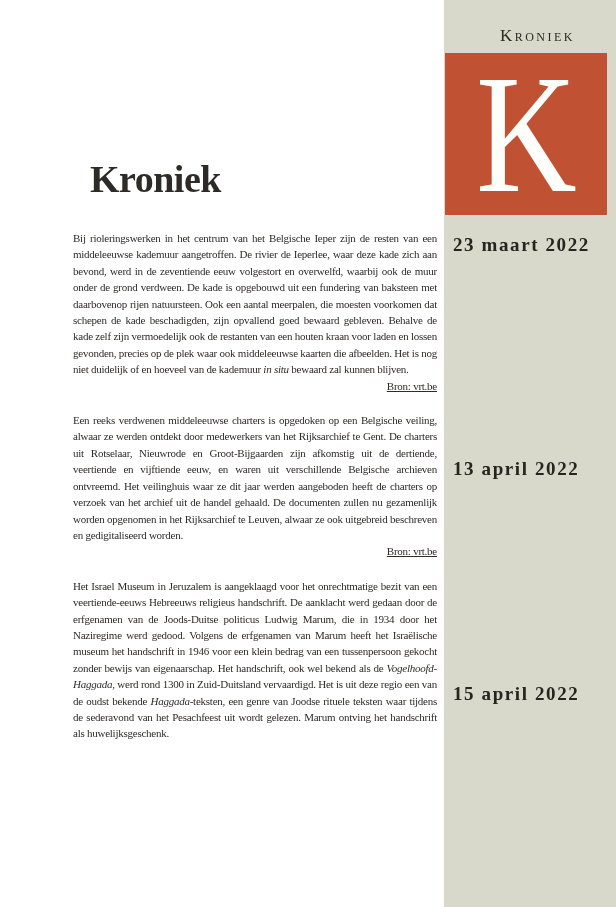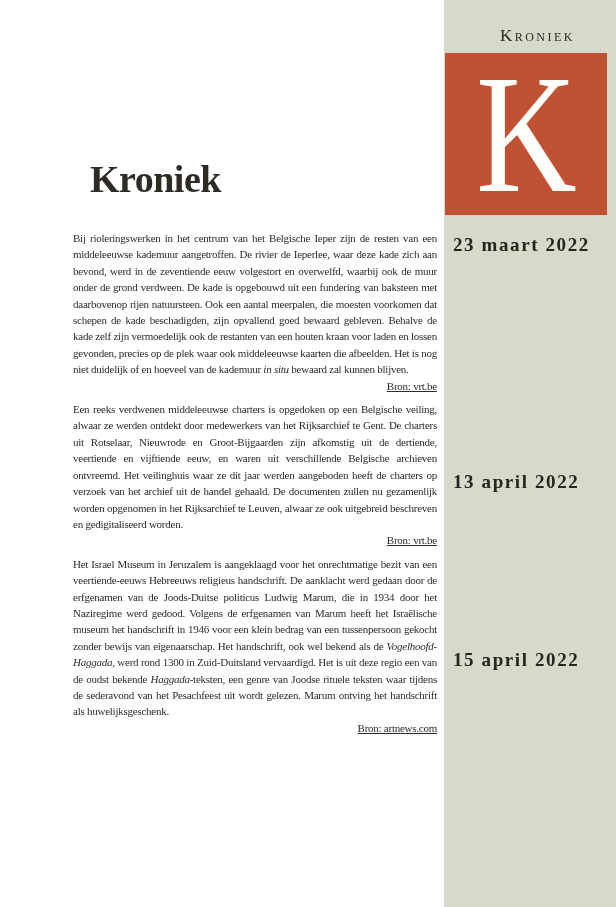--- a/index.html
+++ b/index.html
@@ -28,21 +28,21 @@
     top: 230px;
     width: 364px;
     font-size: 11px;
     line-height: 16.4px;
     letter-spacing: -0.25px;
     text-align: justify;
     hyphens: auto;
     -webkit-hyphens: auto;
     color: #2e2b28;
   }
-  .article + .article { margin-top: 7px; }
+  .article + .article { margin-top: 18px; }
   .article .body em { font-style: italic; }
   .article .source { text-align: right; text-decoration: underline; }
 
   
   .sidebar {
     position: absolute;
     left: 444px;
     top: 0;
     width: 172px;
     height: 907px;
@@ -80,47 +80,46 @@
   .date {
     position: absolute;
     left: 9px;            
     font-weight: bold;
     font-size: 19px;
     letter-spacing: 1.6px;
     color: #272520;
     white-space: nowrap;
   }
   .date.d1 { top: 234px; }
-  .date.d2 { top: 471px; }
+  .date.d2 { top: 458px; }
   .date.d3 { top: 649px; }
 </style>
 </head>
 <body>
 
 <div class="sidebar" style="background: rgb(216, 216, 203);">
   <div class="sidebar-header">Kroniek</div>
   <div class="initial-block" style="background: rgb(192, 81, 50);">
     <span class="initial-letter" style="color: rgb(253, 253, 250);">K</span>
   </div>
 
 <div class="date d1" style="color: rgb(39, 37, 32);">23 maart 2022</div>
     <div class="date d2" style="color: rgb(39, 37, 32);">13 april 2022</div>
-    <div class="date d3" style="color: rgb(39, 37, 32);">15 april 2022</div>
+    <div class="date d3" style="color: rgb(39, 37, 32); margin-top: 34px;">15 april 2022</div>
   </div>
 
 <h1 class="page-title">Kroniek</h1>
 
 <div class="content">
   <section class="article">
     <p class="body"><span>Bij rioleringswerken in het centrum van het Belgische Ieper zijn de resten van een middeleeuwse kademuur aangetroffen. De rivier de Ieperlee, waar deze kade zich aan bevond, werd in de zeventiende eeuw volgestort en overwelfd, waarbij ook de muur onder de grond verdween. De kade is opgebouwd uit een fundering van baksteen met daarbovenop rijen natuursteen. Ook een aantal meerpalen, die moesten voorkomen dat schepen de kade beschadigden, zijn opvallend goed bewaard gebleven. Behalve de kade zelf zijn vermoedelijk ook de restanten van een houten kraan voor laden en lossen gevonden, precies op de plek waar ook middeleeuwse kaarten die afbeelden. Het is nog niet duidelijk of en hoeveel van de kademuur </span><em>in situ</em><span> bewaard zal kunnen blijven.</span></p>
     <div class="source">Bron: vrt.be</div>
   </section>
 
   <section class="article">
     <p class="body"><span>Een reeks verdwenen middeleeuwse charters is opgedoken op een Belgische veiling, alwaar ze werden ontdekt door medewerkers van het Rijksarchief te Gent. De charters uit Rotselaar, Nieuwrode en Groot-Bijgaarden zijn afkomstig uit de dertiende, veertiende en vijftiende eeuw, en waren uit verschillende Belgische archieven ontvreemd. Het veilinghuis waar ze dit jaar werden aangeboden heeft de charters op verzoek van het archief uit de handel gehaald. De documenten zullen nu gezamenlijk worden opgenomen in het Rijksarchief te Leuven, alwaar ze ook uitgebreid beschreven en gedigitaliseerd worden.</span></p>
     <div class="source">Bron: vrt.be</div>
   </section>
 
   <section class="article">
     <p class="body"><span>Het Israel Museum in Jeruzalem is aangeklaagd voor het onrechtmatige bezit van een veertiende-eeuws Hebreeuws religieus handschrift. De aanklacht werd gedaan door de erfgenamen van de Joods-Duitse politicus Ludwig Marum, die in 1934 door het Naziregime werd gedood. Volgens de erfgenamen van Marum heeft het Israëlische museum het handschrift in 1946 voor een klein bedrag van een tussenpersoon gekocht zonder bewijs van eigenaarschap. Het handschrift, ook wel bekend als de </span><em>Vogelhoofd-Haggada</em><span>, werd rond 1300 in Zuid-Duitsland vervaardigd. Het is uit deze regio een van de oudst bekende </span><em>Haggada</em><span>-teksten, een genre van Joodse rituele teksten waar tijdens de sederavond van het Pesachfeest uit wordt gelezen. Marum ontving het handschrift als huwelijksgeschenk.</span></p>
-    <div class="source">Bron: artnews.com</div>
   </section>
 </div>
 
 </body></html>

